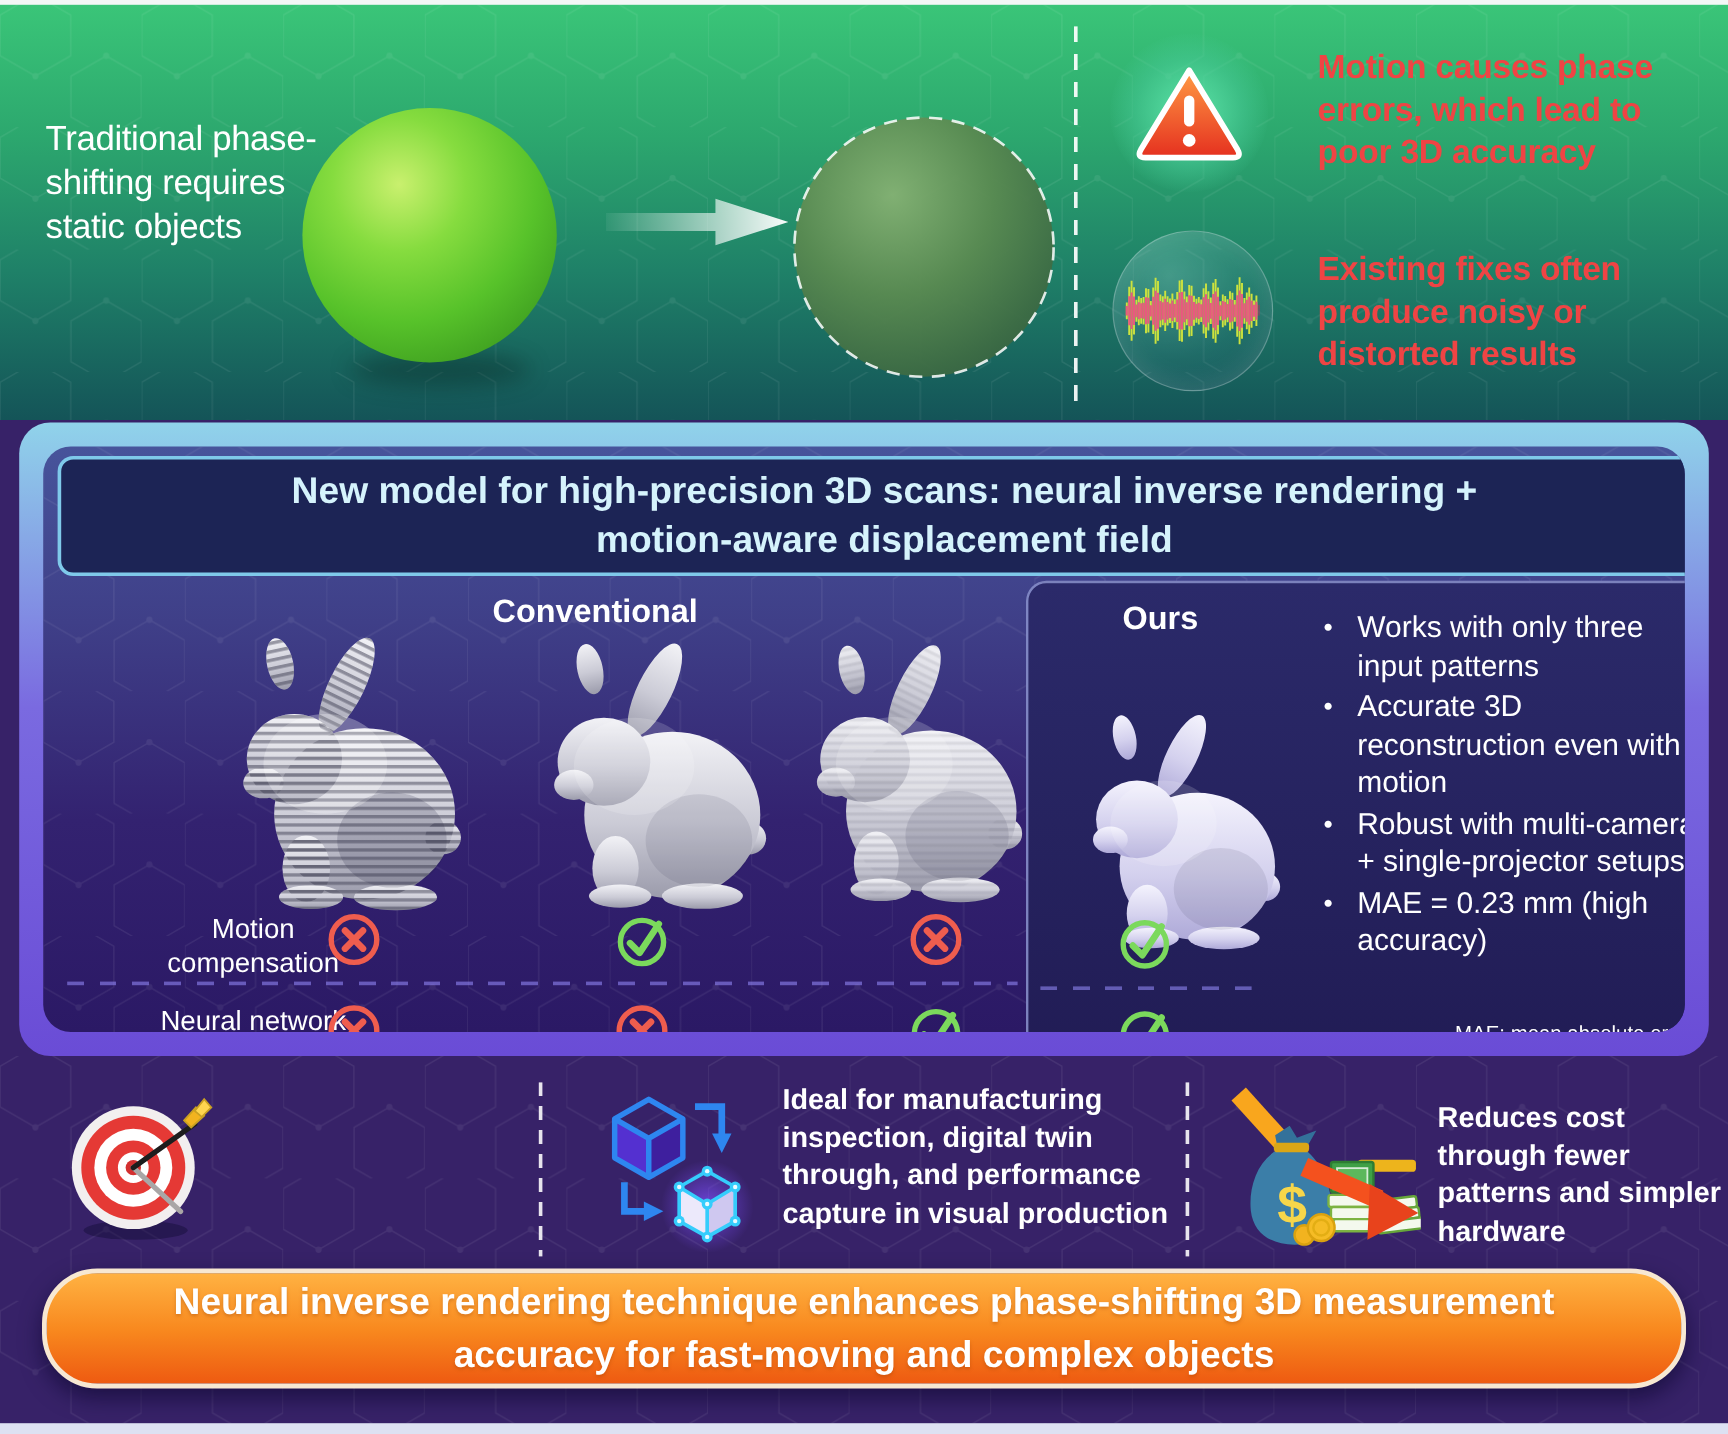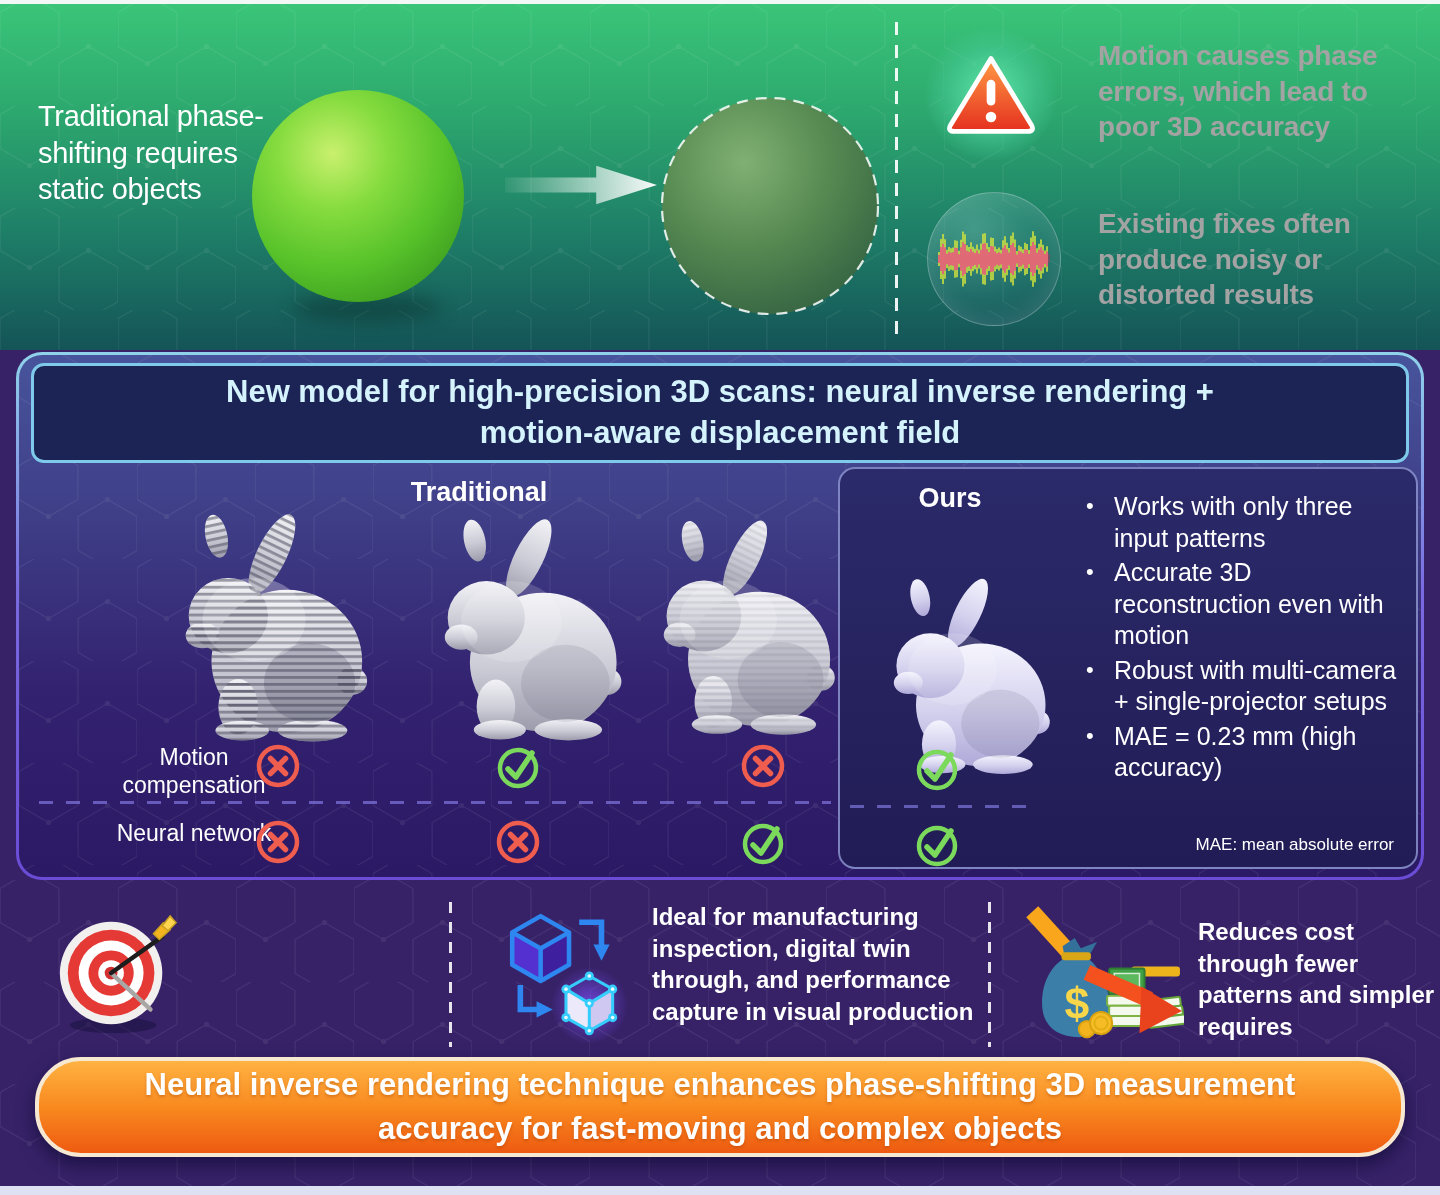--- a/index.html
+++ b/index.html
@@ -24,26 +24,26 @@
   .vline-top{left:895px;top:22px;width:3px;height:320px;opacity:.92;
     background:repeating-linear-gradient(180deg,#fff 0 13px,transparent 13px 23px);}
   .warn-glow{left:925px;top:28px;width:132px;height:132px;border-radius:50%;
     background:radial-gradient(circle,rgba(96,231,173,.95) 0%,rgba(72,203,152,.5) 48%,rgba(72,203,152,0) 72%);
     display:flex;align-items:center;justify-content:center;}
   .bubble{left:927px;top:192px;width:132px;height:132px;border-radius:50%;
     background:radial-gradient(circle at 35% 28%,rgba(200,245,255,.22),rgba(70,130,150,.16) 55%,rgba(25,60,90,.22));
     border:1px solid rgba(255,255,255,.30);
     box-shadow:inset 0 0 24px rgba(255,255,255,.14);
     display:flex;align-items:center;justify-content:center;}
-  .issue-text{color:#a3a3a3;font-size:28px;font-weight:bold;line-height:1.27;letter-spacing:-.2px;}
+  .issue-text{color:#ef4444;font-size:28px;font-weight:bold;line-height:1.27;letter-spacing:-.2px;}
   .issue1{left:1098px;top:38px;width:322px;}
   .issue2{left:1098px;top:206px;width:300px;}
 
   
-  .main-wrap{left:16px;top:352px;width:1408px;height:528px;border-radius:26px;padding:3px;box-sizing:border-box;
+  .main-wrap{left:16px;top:352px;width:1408px;height:528px;border-radius:26px;padding:20px;box-sizing:border-box;
     background:linear-gradient(180deg,#90d3ea 0%,#7a6ae0 45%,#6a4cd6 100%);}
   .main-inner{position:relative;width:100%;height:100%;border-radius:23px;overflow:hidden;
     background:linear-gradient(180deg,#47549b 0%,#3f3f88 30%,#332270 64%,#2b1965 100%);}
   .title-box{left:12px;top:8px;width:1378px;height:100px;box-sizing:border-box;
     background:#1c2455;border:3px solid #7fc9ea;border-radius:13px;
     display:flex;align-items:center;justify-content:center;}
   .title-box .t{width:1100px;text-align:center;color:#d5f3fc;font-size:31px;font-weight:bold;line-height:1.32;}
   .conv-label{left:300px;top:122px;width:320px;text-align:center;color:#fff;font-size:27px;font-weight:bold;}
   .bunny{display:block;}
   .b1{left:132px;top:146px;width:228px;height:246px;}
@@ -211,21 +211,21 @@
                 </g>
               </pattern>
             </defs>
             <rect width="100%" height="100%" fill="url(#hexp1)"></rect>
           </svg></div>
 
       <div class="abs title-box">
         <div class="t">New model for high-precision 3D scans: neural inverse rendering + motion-aware displacement field</div>
       </div>
 
-      <div class="abs conv-label">Traditional</div>
+      <div class="abs conv-label">Conventional</div>
 
       <svg class="abs bunny b1" viewBox="0 0 230 245">
         <use href="#bunny-shape" fill="url(#gb)"></use>
           <use href="#bunny-shape" fill="url(#stripepat)"></use>
       </svg>
       <svg class="abs bunny b2" viewBox="0 0 230 245">
         <use href="#bunny-shape" fill="url(#gb)"></use>
       </svg>
       <svg class="abs bunny b3" viewBox="0 0 230 245">
         <use href="#bunny-shape" fill="url(#gb)"></use>
@@ -363,20 +363,20 @@
       <rect x="132" y="94" width="36" height="9" rx="2" fill="#f4f9ee" stroke="#66a63a" stroke-width="2"></rect>
       <rect x="133" y="103" width="36" height="9" rx="2" fill="#f4f9ee" stroke="#66a63a" stroke-width="2"></rect>
       <rect x="134" y="112" width="37" height="9" rx="2" fill="#f4f9ee" stroke="#66a63a" stroke-width="2"></rect>
     </g>
     <circle cx="74" cy="124" r="8" fill="#f2b31f" stroke="#daa20f" stroke-width="2"></circle>
     <circle cx="88" cy="118" r="11" fill="#f5bc25" stroke="#daa20f" stroke-width="2"></circle>
     <circle cx="88" cy="118" r="6.5" fill="none" stroke="#e3ae14" stroke-width="2"></circle>
     <path d="M74 68 L136 95" stroke="#f4511e" stroke-width="16"></path>
     <polygon points="128,82 168,106 126,128" fill="#e8431c"></polygon>
   </svg>
-  <div class="abs benefit-text bt3">Reduces cost through fewer patterns and simpler requires</div>
+  <div class="abs benefit-text bt3">Reduces cost through fewer patterns and simpler hardware</div>
 
   <div class="abs banner">
     <div class="t">Neural inverse rendering technique enhances phase-shifting 3D measurement accuracy for fast-moving and complex objects</div>
   </div>
   <div class="abs bottom-strip"></div>
 
 </div>
 
 </body></html>

